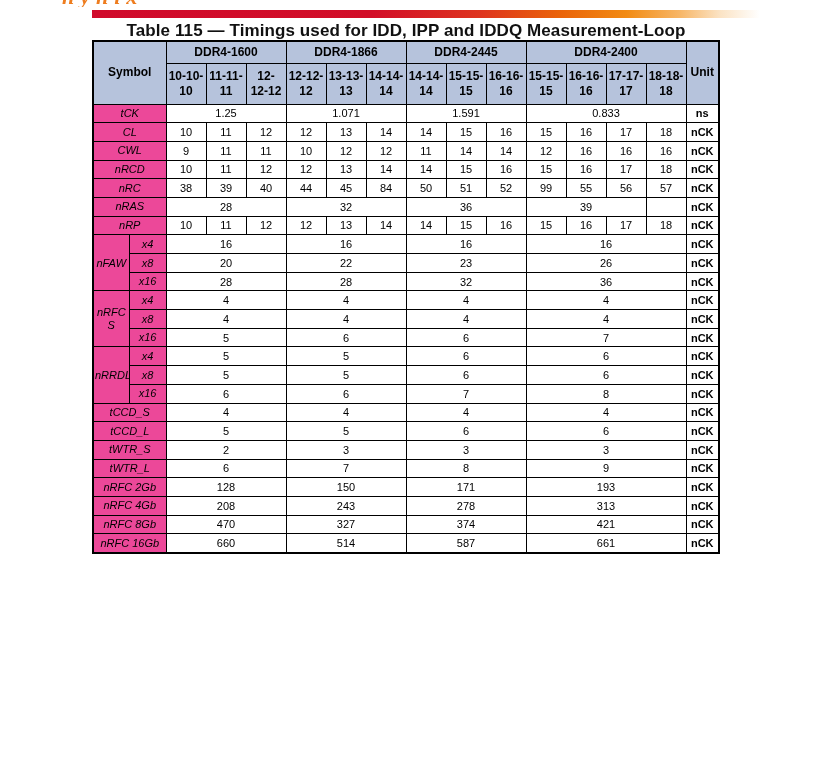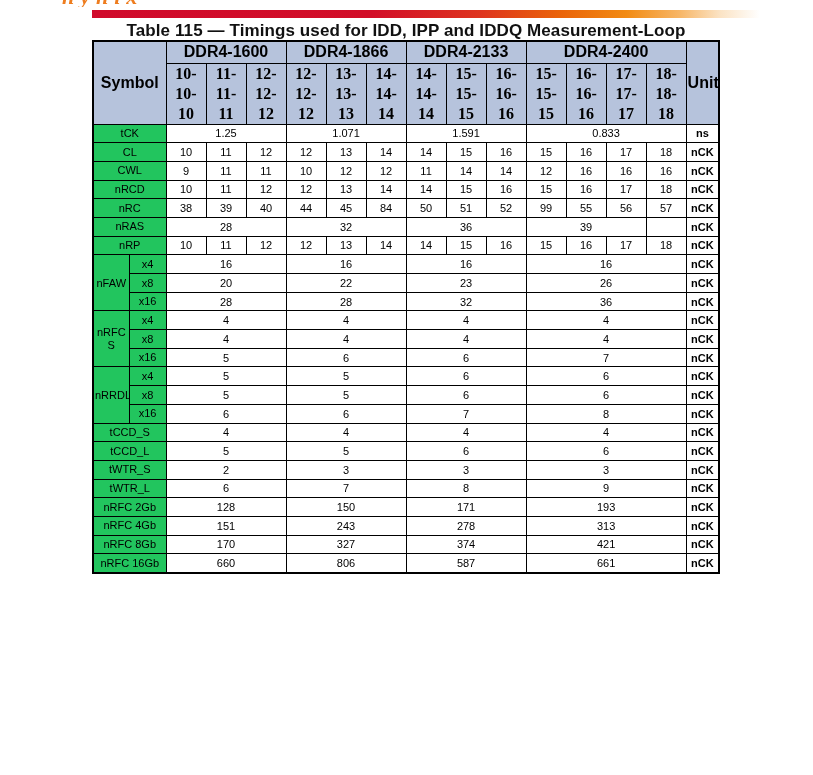--- a/index.html
+++ b/index.html
@@ -36,28 +36,28 @@
     font-size: 11px;
   }
   table.timing th, table.timing td {
     border: 1px solid #000;
     text-align: center; vertical-align: middle;
     padding: 0 1px;
     overflow: hidden;
   }
   table.timing thead th {
     background: #b6c3dc;
-    font-weight: bold; font-size: 16px; line-height: 1.25;
+    font-weight: bold; font-size: 12px; line-height: 1.25;
     white-space: pre-line;
   }
   table.timing thead tr.grades-row { height: 22px; }
-  table.timing thead tr.bins-row { height: 33px; font-family: Liberation Serif, serif; }
+  table.timing thead tr.bins-row { height: 41px; }
   table.timing tbody tr { height: 18.7px; }
   table.timing tbody th {
-    font-weight: normal; background: #22c55e; white-space: pre-line; line-height: 1.15;
+    font-weight: normal; background: #ec4899; white-space: pre-line; line-height: 1.15; font-style: italic;
   }
   table.timing td.value-cell { font-weight: normal; }
   table.timing td.unit-cell { font-weight: bold; }
 </style>
 </head>
 <body>
 
 <div class="logo-fragment">
   <span>hynix</span>
 </div>
@@ -83,21 +83,21 @@
       <col style="width: 40px;">
       <col style="width: 40px;">
       <col style="width: 40px;">
       <col style="width: 33px;">
     </colgroup>
   <thead>
       <tr class="grades-row">
         <th rowspan="2" colspan="2">Symbol</th>
         <th colspan="3">DDR4-1600</th>
         <th colspan="3">DDR4-1866</th>
-        <th colspan="3">DDR4-2133</th>
+        <th colspan="3">DDR4-2445</th>
         <th colspan="4">DDR4-2400</th>
         <th rowspan="2">Unit</th>
       </tr>
       <tr class="bins-row">
         <th>10-10-
 10</th>
         <th>11-11-
 11</th>
         <th>12-
 12-12</th>
@@ -337,36 +337,36 @@
       <tr>
         <th colspan="2">nRFC 2Gb</th>
         <td class="value-cell" colspan="3">128</td>
         <td class="value-cell" colspan="3">150</td>
         <td class="value-cell" colspan="3">171</td>
         <td class="value-cell" colspan="4">193</td>
         <td class="unit-cell">nCK</td>
       </tr>
       <tr>
         <th colspan="2">nRFC 4Gb</th>
-        <td class="value-cell" colspan="3">151</td>
+        <td class="value-cell" colspan="3">208</td>
         <td class="value-cell" colspan="3">243</td>
         <td class="value-cell" colspan="3">278</td>
         <td class="value-cell" colspan="4">313</td>
         <td class="unit-cell">nCK</td>
       </tr>
       <tr>
         <th colspan="2">nRFC 8Gb</th>
-        <td class="value-cell" colspan="3">170</td>
+        <td class="value-cell" colspan="3">470</td>
         <td class="value-cell" colspan="3">327</td>
         <td class="value-cell" colspan="3">374</td>
         <td class="value-cell" colspan="4">421</td>
         <td class="unit-cell">nCK</td>
       </tr>
       <tr>
         <th colspan="2">nRFC 16Gb</th>
         <td class="value-cell" colspan="3">660</td>
-        <td class="value-cell" colspan="3">806</td>
+        <td class="value-cell" colspan="3">514</td>
         <td class="value-cell" colspan="3">587</td>
         <td class="value-cell" colspan="4">661</td>
         <td class="unit-cell">nCK</td>
       </tr>
     </tbody>
 </table>
 
 </body></html>

